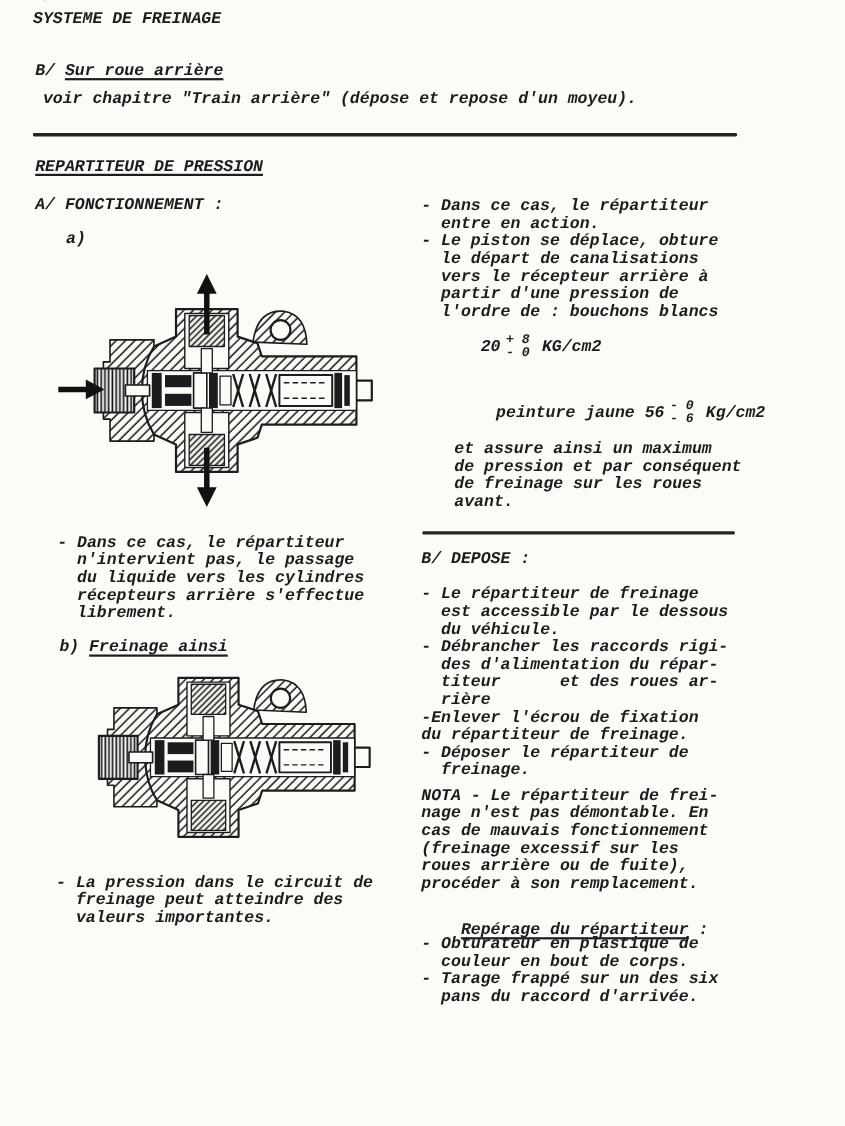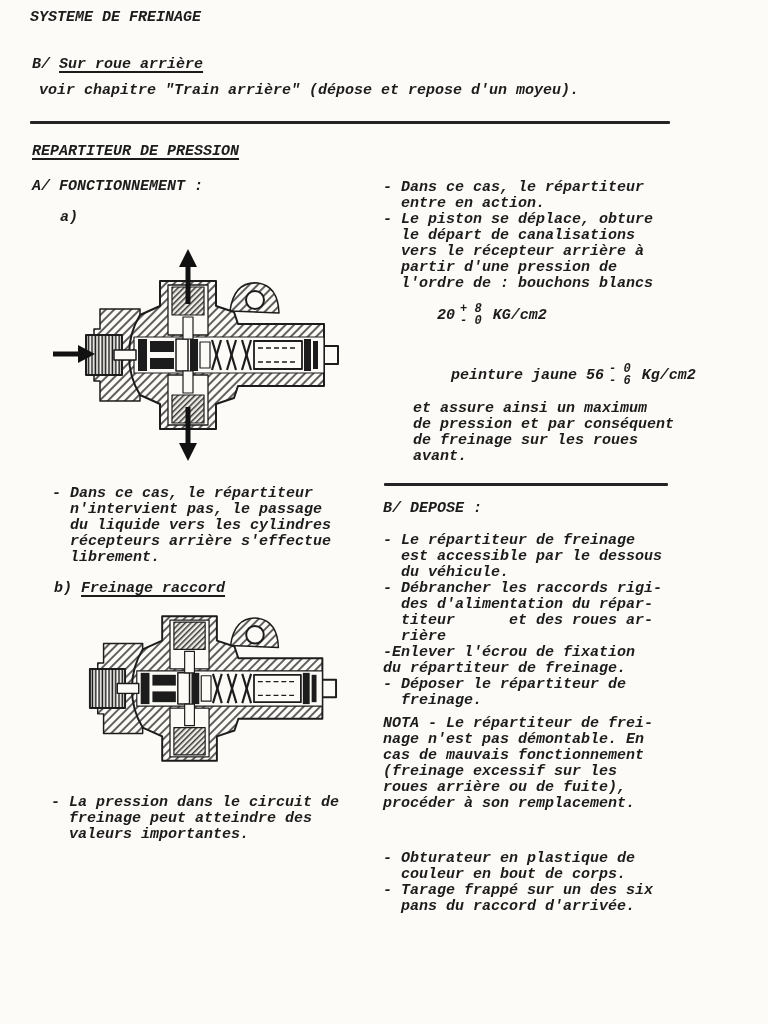--- a/index.html
+++ b/index.html
@@ -119,21 +119,21 @@
   </div>
 
   <div class="abs t" style="left:52px;top:486px;width:310px;">- Dans ce cas, le répartiteur
   n'intervient pas, le passage
   du liquide vers les cylindres
   récepteurs arrière s'effectue
   librement.</div>
 
   <div class="abs t row" style="left:54px;top:581px;">
     <span>b)</span>
-    <span class="u">Freinage raccord</span>
+    <span class="u">Freinage ainsi</span>
   </div>
 
   <div class="abs" style="left:86px;top:612px;">
     <svg width="252" height="151" viewBox="0 0 258 154">
       <use href="#valveG" x="2" y="2"></use>
     </svg>
   </div>
 
   <div class="abs t" style="left:51px;top:795px;width:310px;">- La pression dans le circuit de
   freinage peut atteindre des
@@ -192,19 +192,22 @@
 - Déposer le répartiteur de
   freinage.</div>
 
   <div class="abs t" style="left:383px;top:716px;width:300px;">NOTA - Le répartiteur de frei-
 nage n'est pas démontable. En
 cas de mauvais fonctionnement
 (freinage excessif sur les
 roues arrière ou de fuite),
 procéder à son remplacement.</div>
 
+  <div class="abs t" style="left:383px;top:822px;">
+    <span class="u">Repérage du répartiteur</span><span> :</span>
+  </div>
 
   <div class="abs t" style="left:383px;top:851px;width:300px;">- Obturateur en plastique de
   couleur en bout de corps.
 - Tarage frappé sur un des six
   pans du raccord d'arrivée.</div>
 
 </div>
 
 </body></html>

